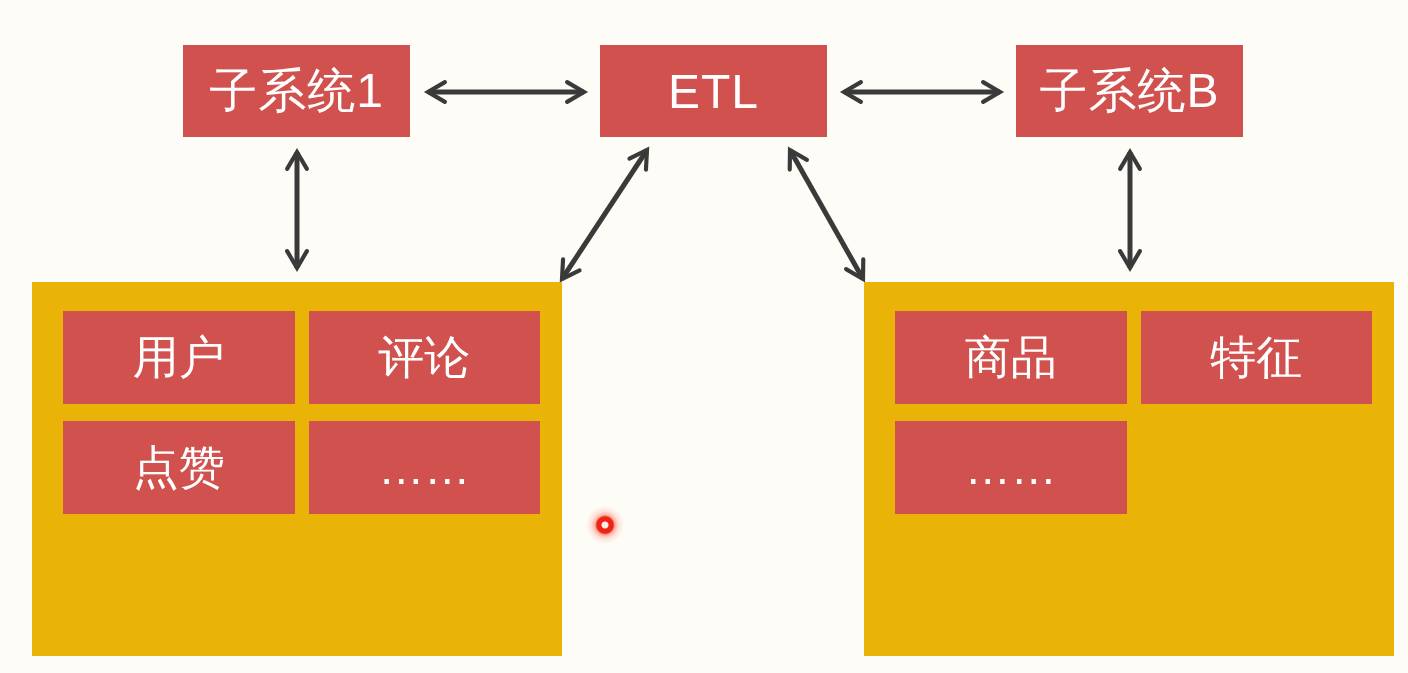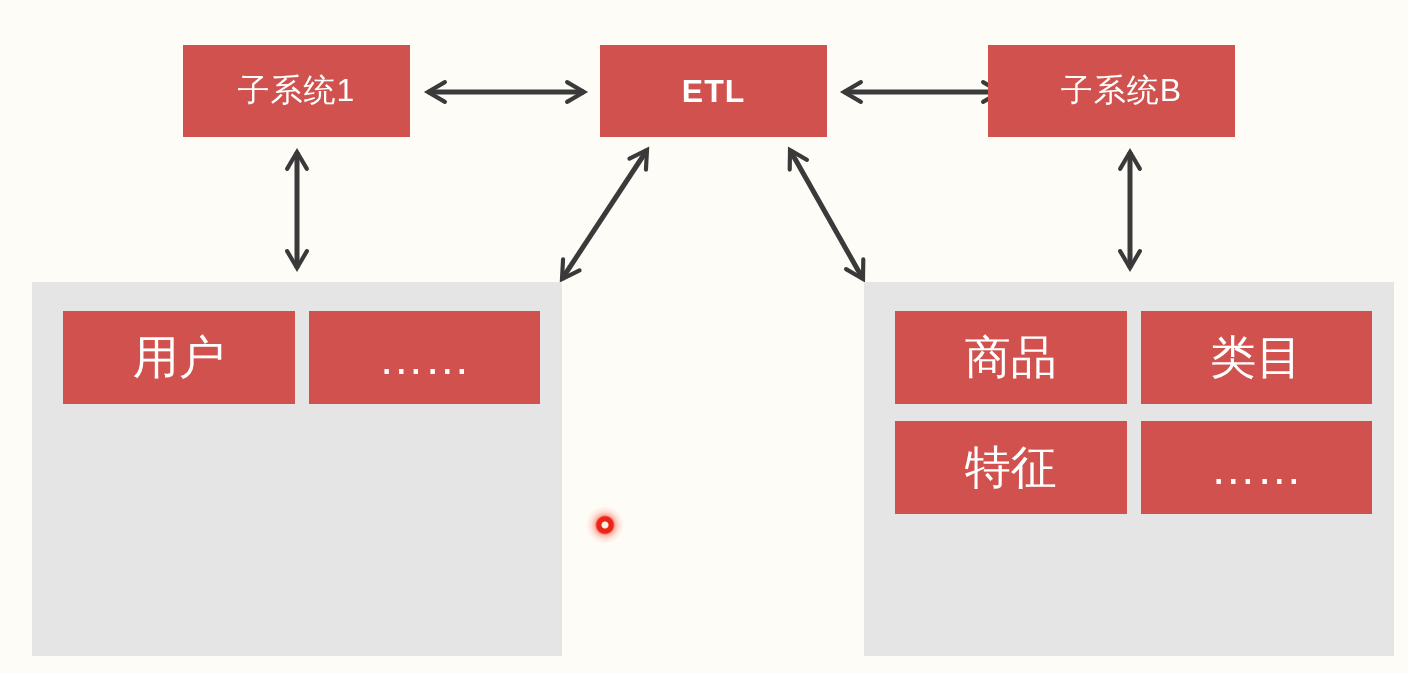--- a/index.html
+++ b/index.html
@@ -16,34 +16,34 @@
   .edges {
     position: absolute; left: 0; top: 0;
     width: 1408px; height: 673px;
     pointer-events: none;
   }
   .node {
     position: absolute;
     background: #d0514d;
     color: #ffffff;
     display: flex; align-items: center; justify-content: center;
-    font-size: 32px;
+    font-size: 48px;
     letter-spacing: 1px;
     white-space: nowrap;
   }
   .node.top { width: 227px; height: 92px; top: 45px; }
   #node-subsystem1 { left: 183px; }
-  #node-etl { left: 600px; font-weight: bold; }
-  #node-subsystemB { left: 988px; padding-left: 20px; }
+  #node-etl { left: 600px; }
+  #node-subsystemB { left: 1016px; }
 
   .group {
     position: absolute;
     top: 282px;
     width: 530px; height: 374px;
-    background: #e5e5e5;
+    background: #eab308;
     box-sizing: border-box;
     padding: 29px 22px 32px 31px;
     display: grid;
     grid-template-columns: 1fr 1fr;
     grid-template-rows: 1fr 1fr 1fr;
     column-gap: 14px;
     row-gap: 17px;
   }
   #group-left { left: 32px; }
   #group-right { left: 864px; }
@@ -93,25 +93,26 @@
   </div>
   <div class="node top" id="node-etl">
     <span>ETL</span>
   </div>
   <div class="node top" id="node-subsystemB">
     <span>子系统B</span>
   </div>
 
   <div class="group" id="group-left">
     <div class="cell">用户</div>
+    <div class="cell">评论</div>
+    <div class="cell">点赞</div>
     <div class="cell">……</div>
   </div>
 
   <div class="group" id="group-right">
     <div class="cell">商品</div>
-    <div class="cell">类目</div>
     <div class="cell">特征</div>
     <div class="cell">……</div>
   </div>
 
   <div class="laser-dot"></div>
 
 </div>
 
 </body></html>

